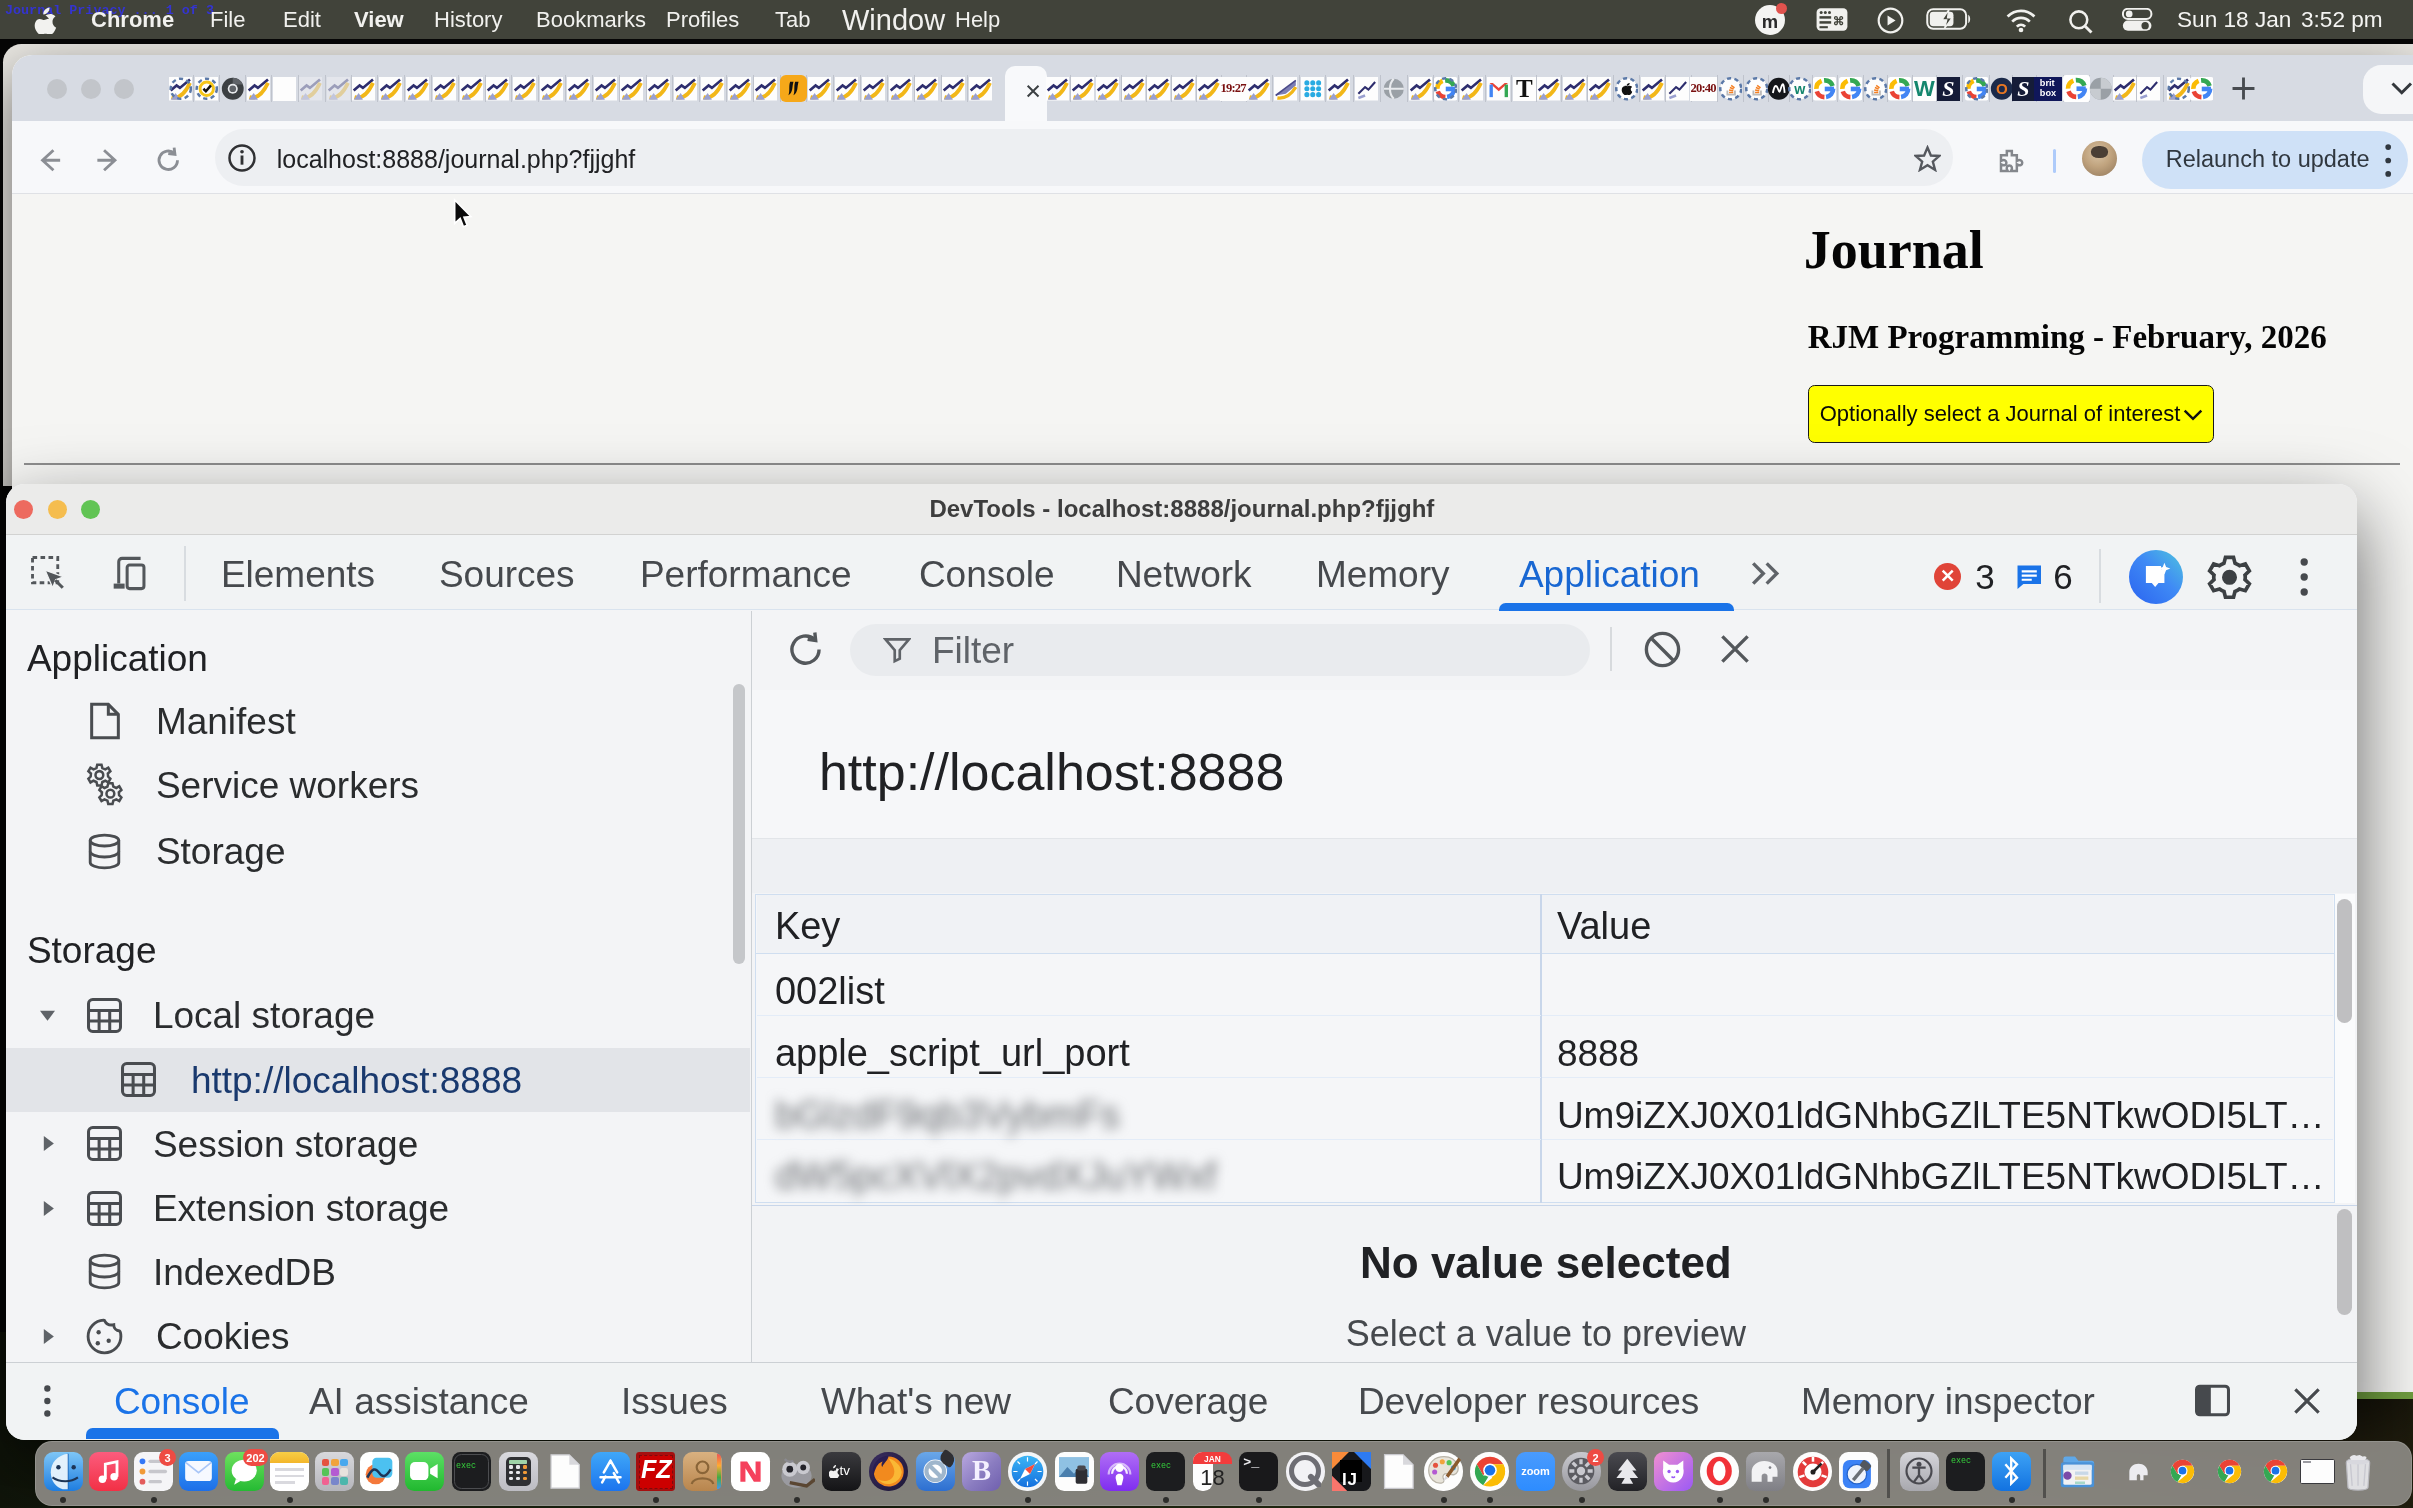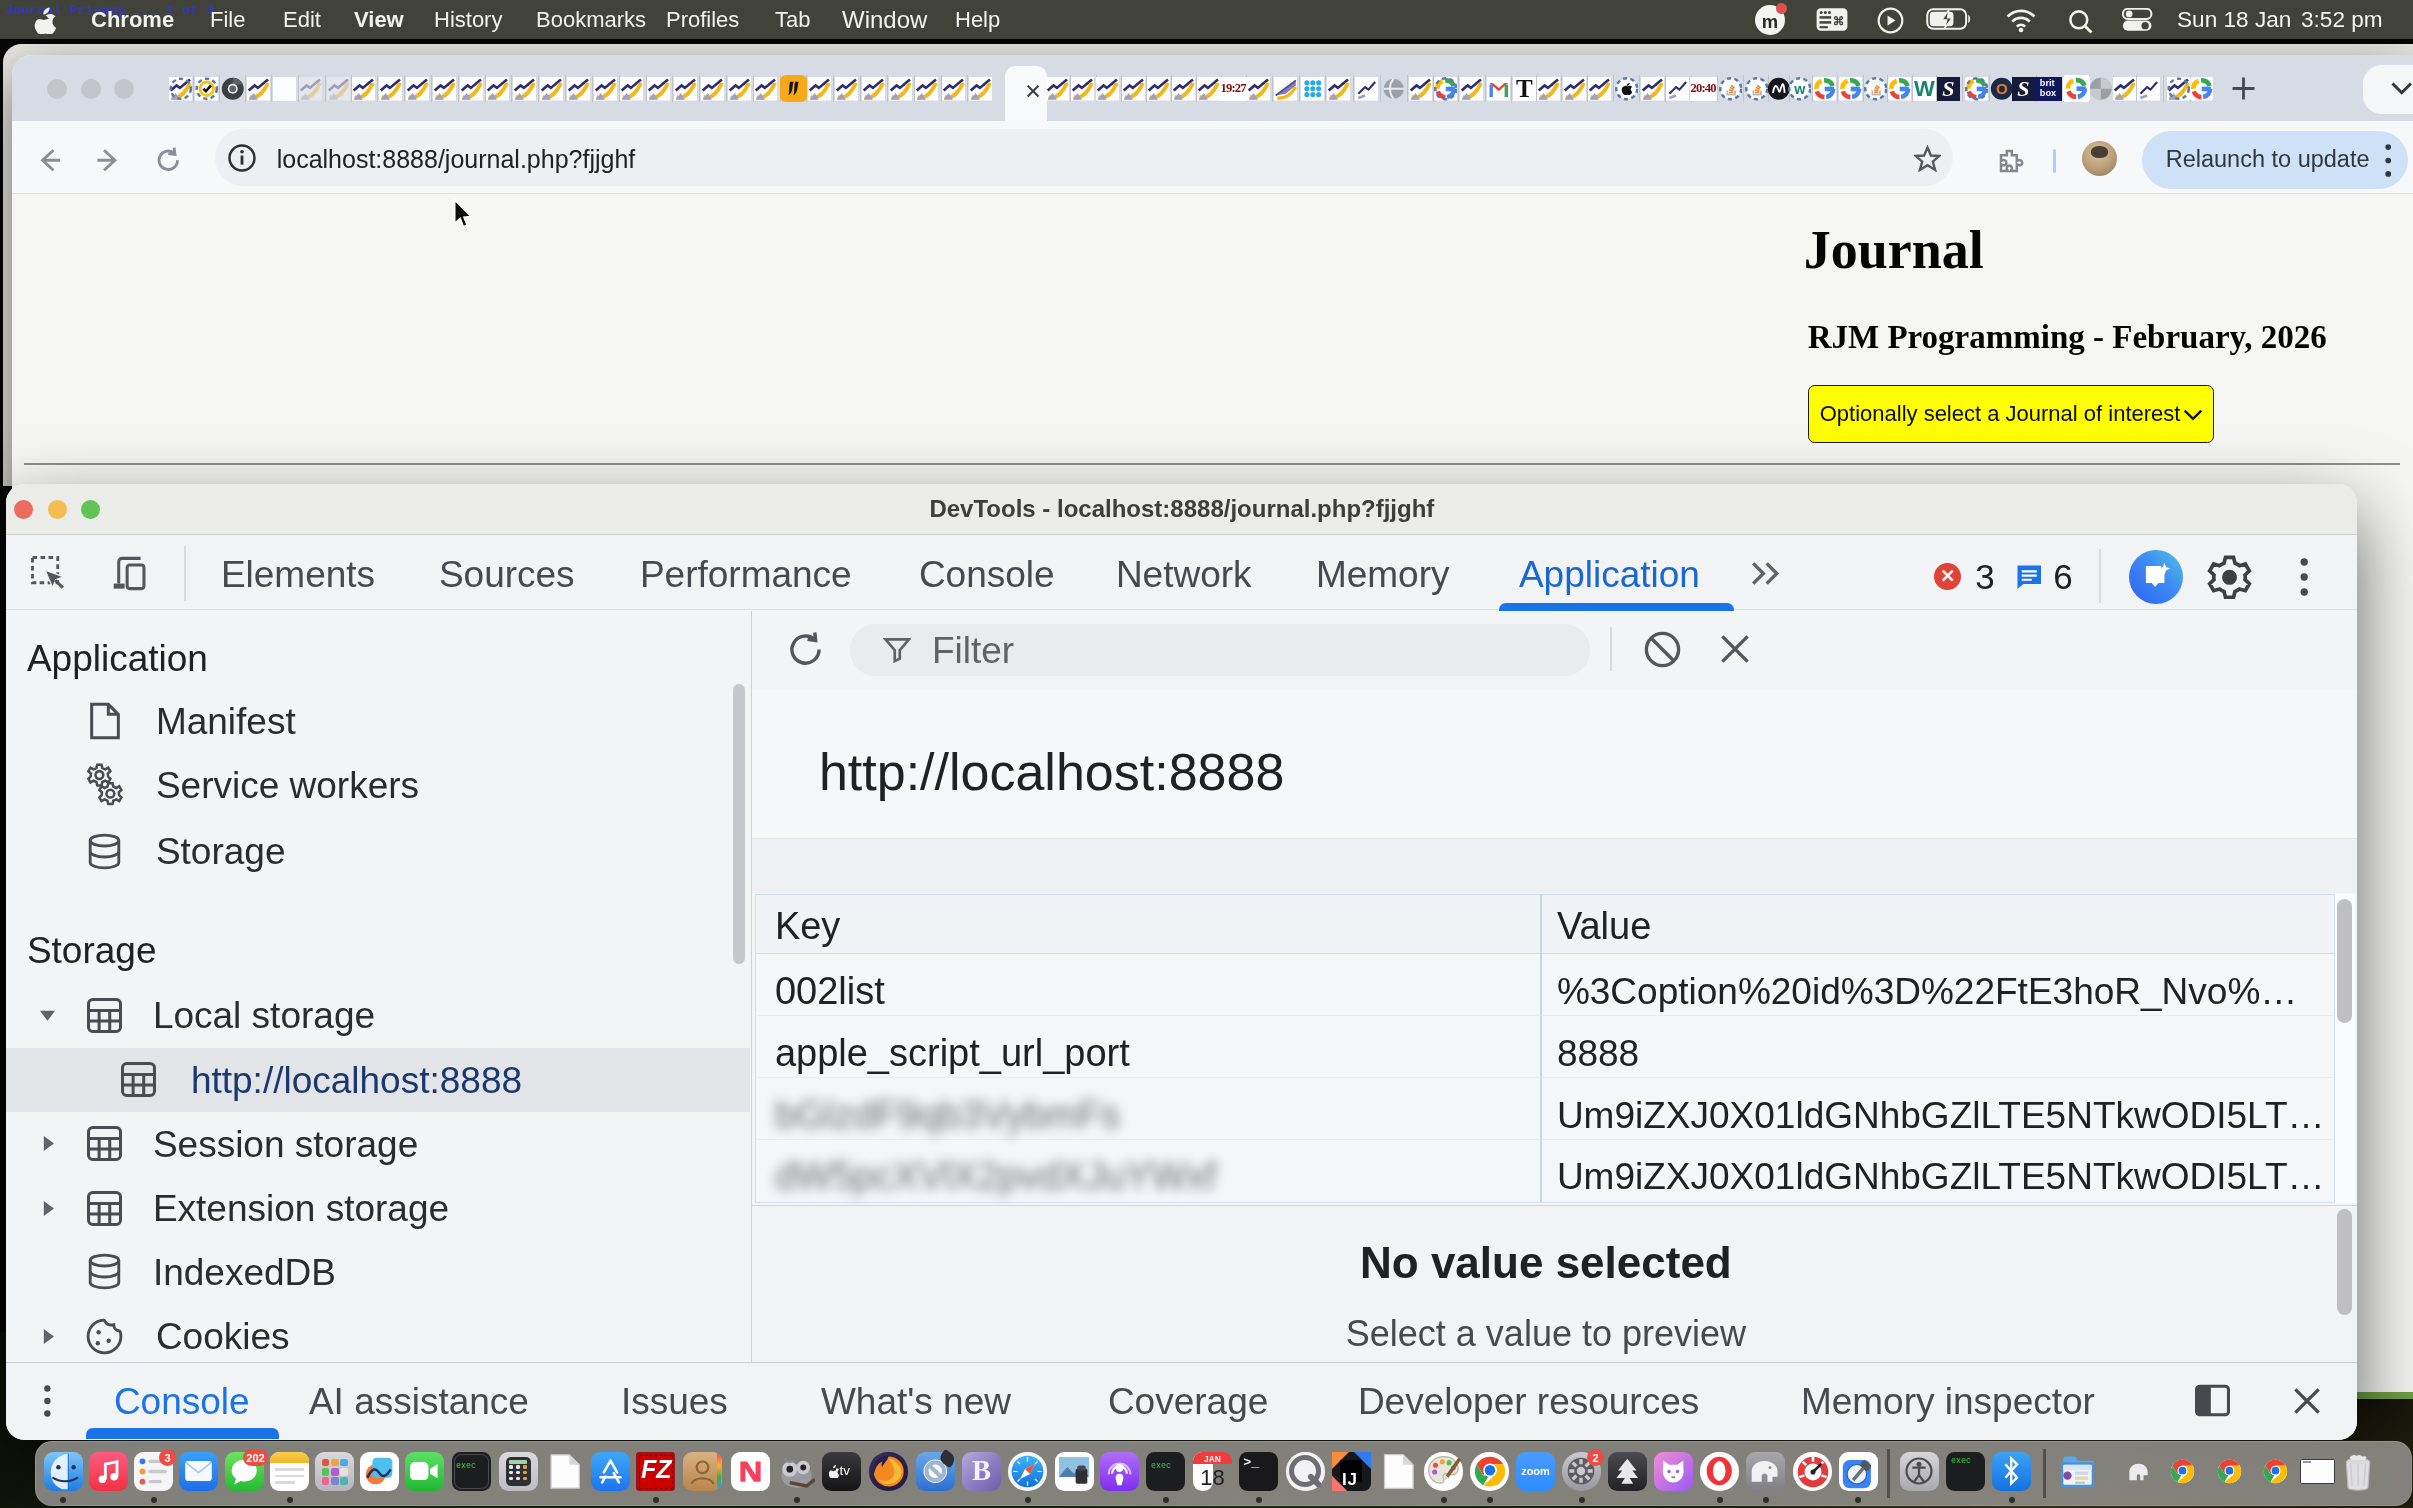--- a/index.html
+++ b/index.html
@@ -453,21 +453,21 @@
 <path d="M13.6 10.2 c1.6 0 4-1.4 6.5-1.4 c1.1 0 4.5 0.2 6.6 3.3 c-0.2 0.1-3.9 2.3-3.9 6.9 c0 5.3 4.6 7.1 4.7 7.2 c0 0.1-0.7 2.5-2.4 5 c-1.5 2.2-3.1 4.4-5.5 4.4 c-2.4 0-3.1-1.4-5.9-1.4 c-2.7 0-3.7 1.4-5.9 1.4 c-2.4 0-4.1-2.3-5.6-4.5 C0.3 28.3-1.2 23.6 0.9 19 c1.1-2.3 3.2-3.8 5.3-3.8 c2.3 0 4.4 1.5 5.8 1.5 c1.3 0 3.7-1.9 6.4-1.6 Z" fill="#f2f2ef" transform="scale(0.93) translate(1,0)"></path>
   </svg>
 <div style="position:absolute;left:91px;top:20px;transform:translateY(-50%);font-size:22px;color:#f1f1ee;font-weight:700;font-family:'Liberation Sans',sans-serif;line-height:1;white-space:nowrap;">Chrome</div>
 <div style="position:absolute;left:210px;top:20px;transform:translateY(-50%);font-size:22px;color:#f1f1ee;font-weight:400;font-family:'Liberation Sans',sans-serif;line-height:1;white-space:nowrap;">File</div>
 <div style="position:absolute;left:283px;top:20px;transform:translateY(-50%);font-size:22px;color:#f1f1ee;font-weight:400;font-family:'Liberation Sans',sans-serif;line-height:1;white-space:nowrap;">Edit</div>
 <div style="position:absolute;left:354px;top:20px;transform:translateY(-50%);font-size:22px;color:#f1f1ee;font-weight:700;font-family:'Liberation Sans',sans-serif;line-height:1;white-space:nowrap;">View</div>
 <div style="position:absolute;left:434px;top:20px;transform:translateY(-50%);font-size:22px;color:#f1f1ee;font-weight:400;font-family:'Liberation Sans',sans-serif;line-height:1;white-space:nowrap;">History</div>
 <div style="position:absolute;left:536px;top:20px;transform:translateY(-50%);font-size:22px;color:#f1f1ee;font-weight:400;font-family:'Liberation Sans',sans-serif;line-height:1;white-space:nowrap;">Bookmarks</div>
 <div style="position:absolute;left:666px;top:20px;transform:translateY(-50%);font-size:22px;color:#f1f1ee;font-weight:400;font-family:'Liberation Sans',sans-serif;line-height:1;white-space:nowrap;">Profiles</div>
 <div style="position:absolute;left:775px;top:20px;transform:translateY(-50%);font-size:22px;color:#f1f1ee;font-weight:400;font-family:'Liberation Sans',sans-serif;line-height:1;white-space:nowrap;">Tab</div>
-<div style="position:absolute;left:842px;top:20px;transform:translateY(-50%);font-size:24px;color:#f1f1ee;font-weight:400;font-family:'Liberation Sans',sans-serif;line-height:1;white-space:nowrap;">Window</div>
+<div style="position:absolute;left:842px;top:20px;transform:translateY(-50%);font-size:29px;color:#f1f1ee;font-weight:400;font-family:'Liberation Sans',sans-serif;line-height:1;white-space:nowrap;">Window</div>
 <div style="position:absolute;left:955px;top:20px;transform:translateY(-50%);font-size:22px;color:#f1f1ee;font-weight:400;font-family:'Liberation Sans',sans-serif;line-height:1;white-space:nowrap;">Help</div>
 <div style="position:absolute;left:1755px;top:5px;width:30px;height:30px;border-radius:50%;background:#f4f4f2;"></div>
 <div style="position:absolute;left:1770px;top:22px;transform:translate(-50%,-50%);font-size:18.4px;color:#2b2b2b;font-weight:700;font-family:'Liberation Sans',sans-serif;line-height:1;white-space:nowrap;">m</div>
 <div style="position:absolute;left:1776px;top:3.4px;width:11px;height:11px;border-radius:50%;background:#e0524d;"></div>
 <svg class="abs" style="left:1815px;top:6.7px" width="34" height="25" viewBox="0 0 40 30">
     <rect x="1.5" y="1.5" width="37" height="27" rx="5" fill="#f1f1ee"></rect>
     <rect x="5" y="11" width="14" height="3" fill="#41433a"></rect>
     <rect x="5" y="17" width="14" height="3" fill="#41433a"></rect>
     <rect x="5" y="23" width="10" height="2.5" fill="#41433a"></rect>
     <text x="28" y="22" font-size="14" fill="#41433a" text-anchor="middle" font-weight="bold">⌘</text>
@@ -651,21 +651,20 @@
     <div style="position:absolute;left:1534px;top:410px;width:1.7px;height:309px;background:#c8d6ea;"></div>
     <div style="position:absolute;left:751px;top:531px;width:784px;height:0.8px;background:#e3ecf8;"></div>
     <div style="position:absolute;left:1536px;top:531px;width:791px;height:0.8px;background:#e3ecf8;"></div>
     <div style="position:absolute;left:751px;top:593px;width:784px;height:0.8px;background:#e3ecf8;"></div>
     <div style="position:absolute;left:1536px;top:593px;width:791px;height:0.8px;background:#e3ecf8;"></div>
     <div style="position:absolute;left:751px;top:655px;width:784px;height:0.8px;background:#e3ecf8;"></div>
     <div style="position:absolute;left:1536px;top:655px;width:791px;height:0.8px;background:#e3ecf8;"></div>
     <div style="position:absolute;left:769px;top:442px;transform:translateY(-50%);font-size:38px;color:#202124;font-weight:400;font-family:'Liberation Sans',sans-serif;line-height:1;white-space:nowrap;">Key</div>
     <div style="position:absolute;left:1551px;top:442px;transform:translateY(-50%);font-size:38px;color:#202124;font-weight:400;font-family:'Liberation Sans',sans-serif;line-height:1;white-space:nowrap;">Value</div>
     <div style="position:absolute;left:769px;top:507px;transform:translateY(-50%);font-size:38px;color:#202124;font-weight:400;font-family:'Liberation Sans',sans-serif;line-height:1;white-space:nowrap;">002list</div>
-    <div style="position:absolute;left:1551px;top:507px;transform:translateY(-50%);font-size:37px;color:#202124;font-weight:400;font-family:'Liberation Sans',sans-serif;line-height:1;white-space:nowrap;">%3Coption%20id%3D%22FtE3hoR_Nvo%…</div>
     <div style="position:absolute;left:769px;top:569px;transform:translateY(-50%);font-size:38px;color:#202124;font-weight:400;font-family:'Liberation Sans',sans-serif;line-height:1;white-space:nowrap;">apple_script_url_port</div>
     <div style="position:absolute;left:1551px;top:569px;transform:translateY(-50%);font-size:37px;color:#202124;font-weight:400;font-family:'Liberation Sans',sans-serif;line-height:1;white-space:nowrap;">8888</div>
     <div style="position:absolute;left:769px;top:631px;transform:translateY(-50%);font-size:38px;color:#202124;font-weight:400;font-family:'Liberation Sans',sans-serif;line-height:1;white-space:nowrap;filter:blur(5.9px);color:#6a6d71;">bGlzdF9qb3VybmFs</div>
     <div style="position:absolute;left:1551px;top:631px;transform:translateY(-50%);font-size:37px;color:#202124;font-weight:400;font-family:'Liberation Sans',sans-serif;line-height:1;white-space:nowrap;">Um9iZXJ0X01ldGNhbGZlLTE5NTkwODI5LT…</div>
     <div style="position:absolute;left:769px;top:692px;transform:translateY(-50%);font-size:38px;color:#202124;font-weight:400;font-family:'Liberation Sans',sans-serif;line-height:1;white-space:nowrap;filter:blur(5.9px);color:#6a6d71;">dW5pcXVlX2pvdXJuYWxf</div>
     <div style="position:absolute;left:1551px;top:692px;transform:translateY(-50%);font-size:37px;color:#202124;font-weight:400;font-family:'Liberation Sans',sans-serif;line-height:1;white-space:nowrap;">Um9iZXJ0X01ldGNhbGZlLTE5NTkwODI5LT…</div>
     <div style="position:absolute;left:2331px;top:415px;width:15px;height:124px;background:#bfbfc1;border-radius:7.5px;"></div>
     <div style="position:absolute;left:746px;top:721px;width:1605px;height:158px;background:#f2f3f5;border-top:1.7px solid #c8d6ea;"></div>
     <div style="position:absolute;left:1540px;top:779px;transform:translate(-50%,-50%);font-size:44px;color:#202124;font-weight:700;font-family:'Liberation Sans',sans-serif;line-height:1;white-space:nowrap;">No value selected</div>
     <div style="position:absolute;left:1540px;top:850px;transform:translate(-50%,-50%);font-size:36px;color:#46494d;font-weight:400;font-family:'Liberation Sans',sans-serif;line-height:1;white-space:nowrap;">Select a value to preview</div>

